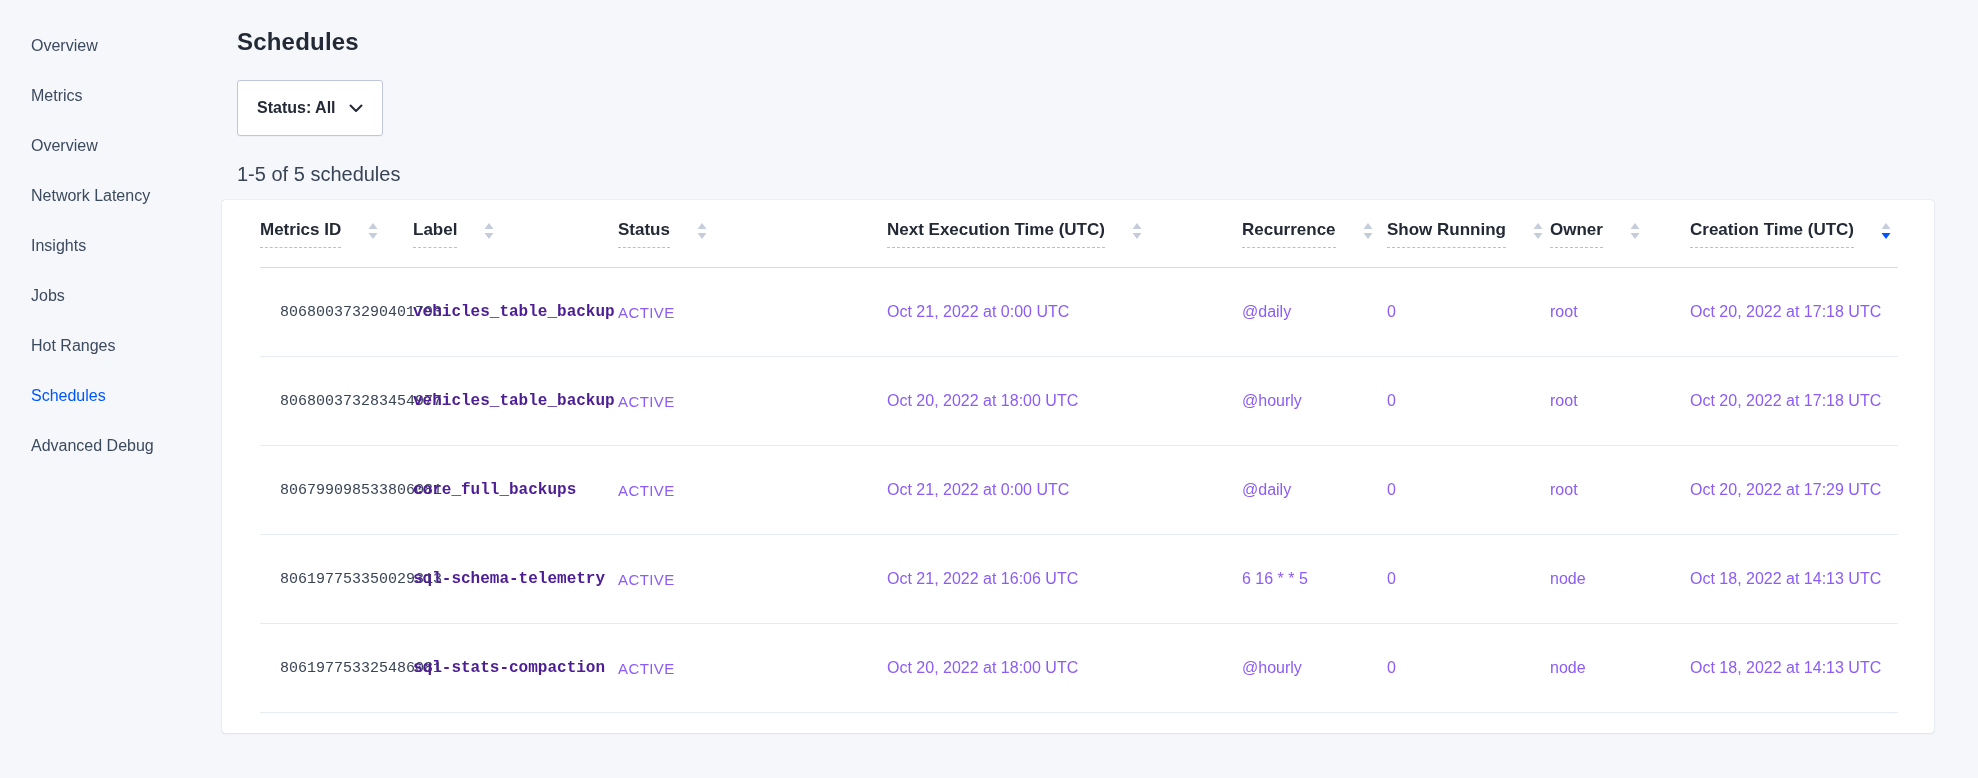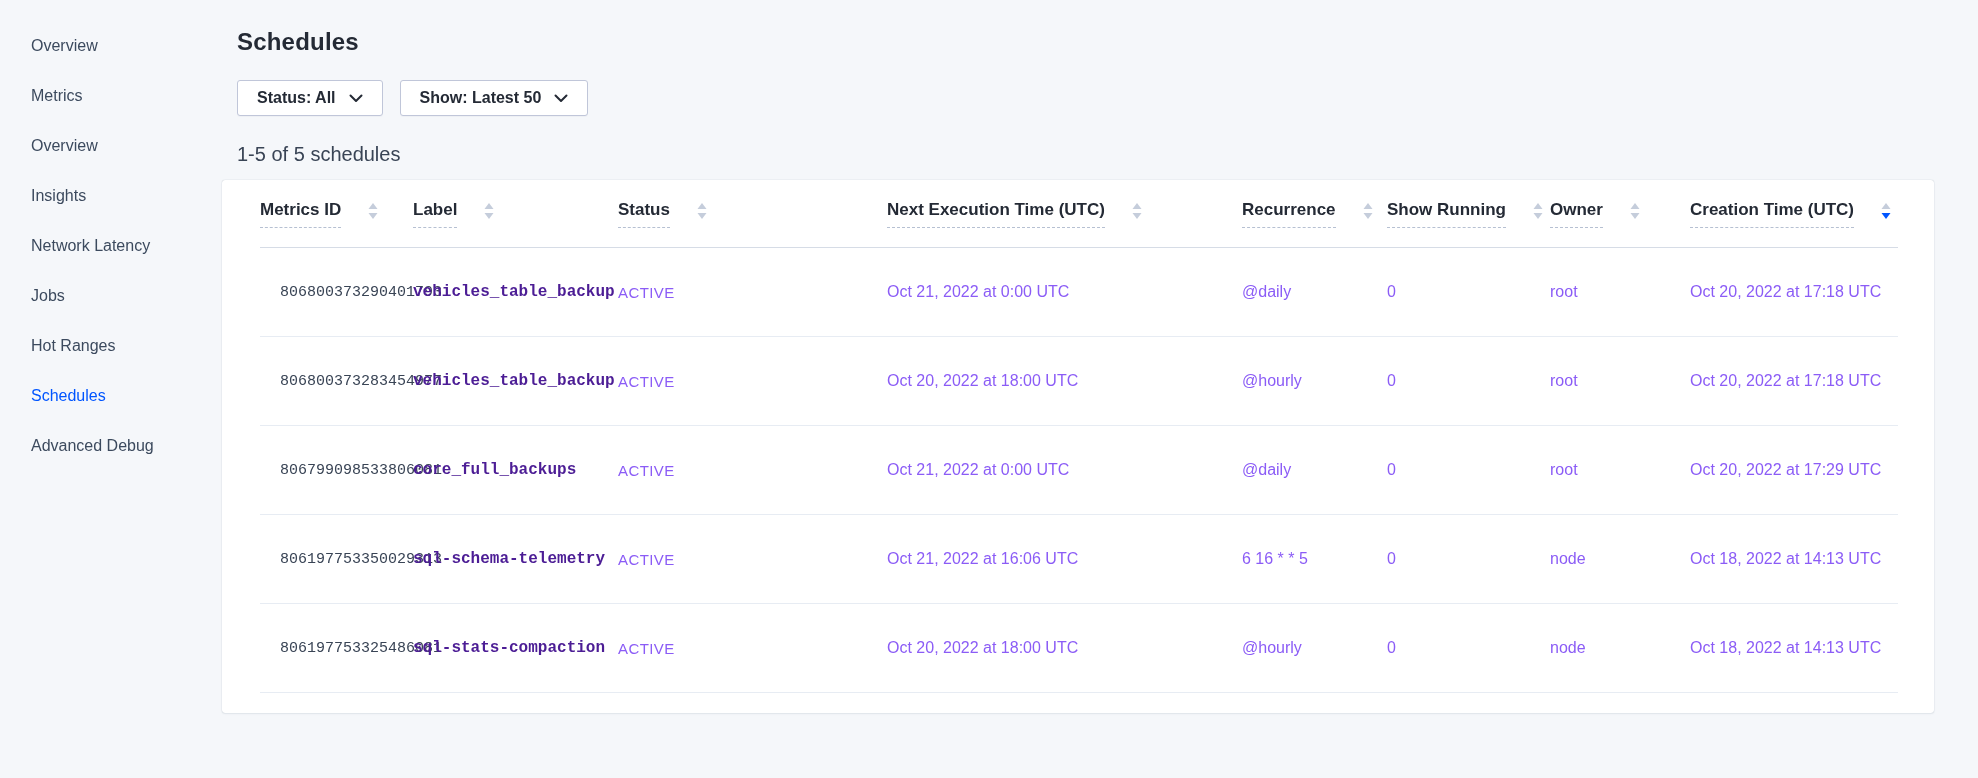--- a/index.html
+++ b/index.html
@@ -14,21 +14,21 @@
 
   
   .sidebar{flex:none;width:186px;box-sizing:border-box;padding:21px 0 0 31px;}
   .sidebar-item{height:50px;display:flex;align-items:center;font-size:16px;color:#3c4a5e;cursor:pointer;white-space:nowrap;}
 
   
   .main{flex:1;min-width:0;box-sizing:border-box;padding:0 44px 0 36px;}
   .page-title{margin:29px 0 0 15px;font-size:24px;line-height:26px;font-weight:700;color:#242a35;letter-spacing:.2px;}
   .filters{margin:25px 0 0 15px;display:flex;gap:17px;}
   .dropdown-btn{
-    height:36px;display:inline-flex;align-items:center;gap:13px;
+    height:56px;display:inline-flex;align-items:center;gap:13px;
     background:#fff;border:1px solid #c0c6d9;border-radius:3px;
     padding:0 19px;font-family:inherit;font-size:16px;font-weight:700;color:#242a35;
     cursor:pointer;box-shadow:0 1px 1px rgba(36,42,53,0.03);
   }
   .summary{margin:27px 0 0 15px;font-size:20px;color:#394455;}
 
   
   .card{
     margin-top:14px;background:#fff;border-radius:3px;
     box-shadow:0 0 1px rgba(67,90,111,0.40),0 1px 2px rgba(67,90,111,0.08);
@@ -53,41 +53,35 @@
 </style>
 </head>
 <body>
 
 <div class="app">
 
   <nav class="sidebar" id="sidebar">
       <div class="sidebar-item">Overview</div>
       <div class="sidebar-item">Metrics</div>
       <div class="sidebar-item">Overview</div>
+      <div class="sidebar-item">Network Latency</div>
       <div class="sidebar-item">Insights</div>
-      <div class="sidebar-item">Network Latency</div>
       <div class="sidebar-item">Jobs</div>
       <div class="sidebar-item">Hot Ranges</div>
       <div class="sidebar-item" style="color: rgb(0, 85, 255);">Schedules</div>
       <div class="sidebar-item">Advanced Debug</div>
     </nav>
 
   <main class="main">
 
     <h1 class="page-title">Schedules</h1>
 
     <div class="filters">
       <button class="dropdown-btn">
         <span>Status: All</span>
-        <svg width="14" height="9" viewBox="0 0 14 9">
-          <path d="M1.5 1.5 L7 7 L12.5 1.5" fill="none" stroke="#242a35" stroke-width="2" stroke-linecap="round" stroke-linejoin="round"></path>
-        </svg>
-      </button>
-      <button class="dropdown-btn">
-        <span>Show: Latest 50</span>
         <svg width="14" height="9" viewBox="0 0 14 9">
           <path d="M1.5 1.5 L7 7 L12.5 1.5" fill="none" stroke="#242a35" stroke-width="2" stroke-linecap="round" stroke-linejoin="round"></path>
         </svg>
       </button>
     </div>
 
     <div class="summary">1-5 of 5 schedules</div>
 
     <div class="card">
       <table>

